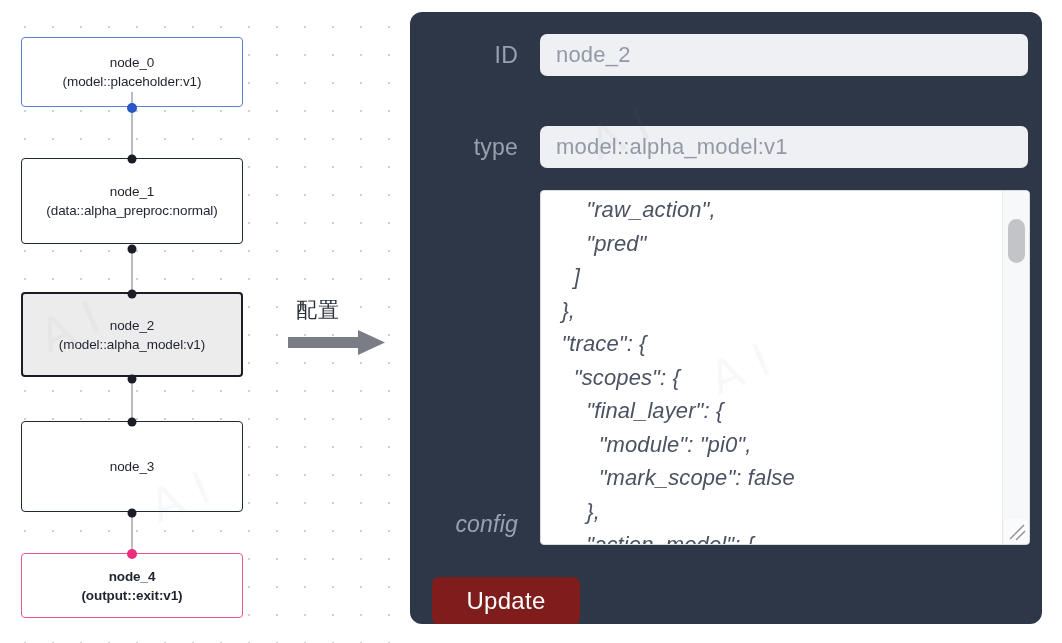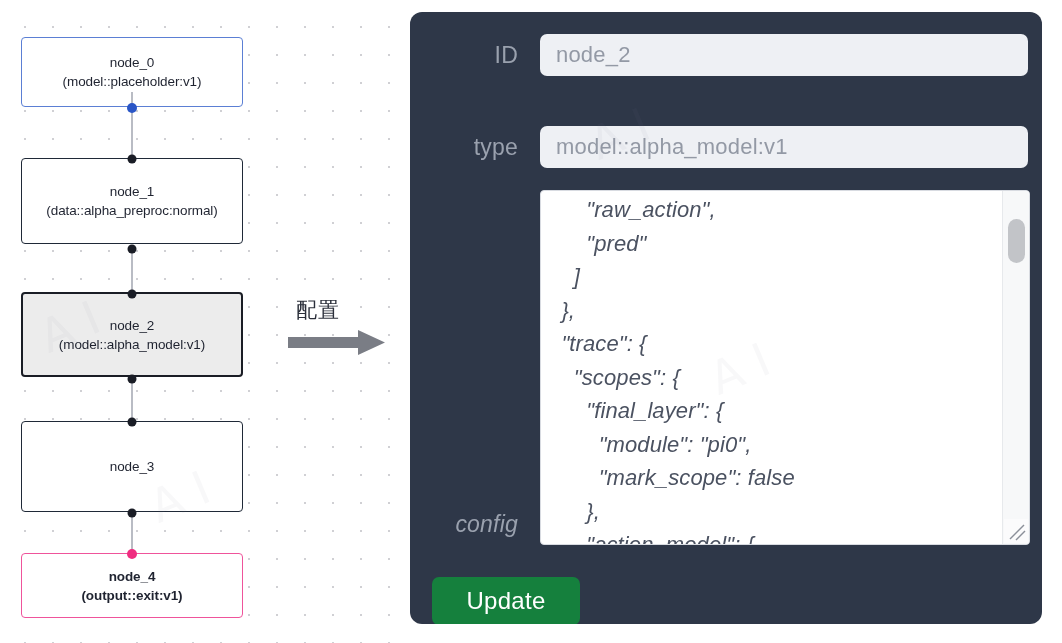--- a/index.html
+++ b/index.html
@@ -189,21 +189,21 @@
     background: #fbfbfc;
   }
   #config-resize-handle svg { display: block; }
 
   #update-button {
     position: absolute;
     left: 22px;
     top: 565px;
     width: 148px;
     height: 48px;
-    background: #15803d;
+    background: #7f1d1d;
     border: none;
     border-radius: 7px;
     color: #ffffff;
     font-size: 24px;
     font-family: "Liberation Sans", sans-serif;
     letter-spacing: 0.3px;
     text-align: center;
     line-height: 44px;
     cursor: pointer;
     padding: 0;

